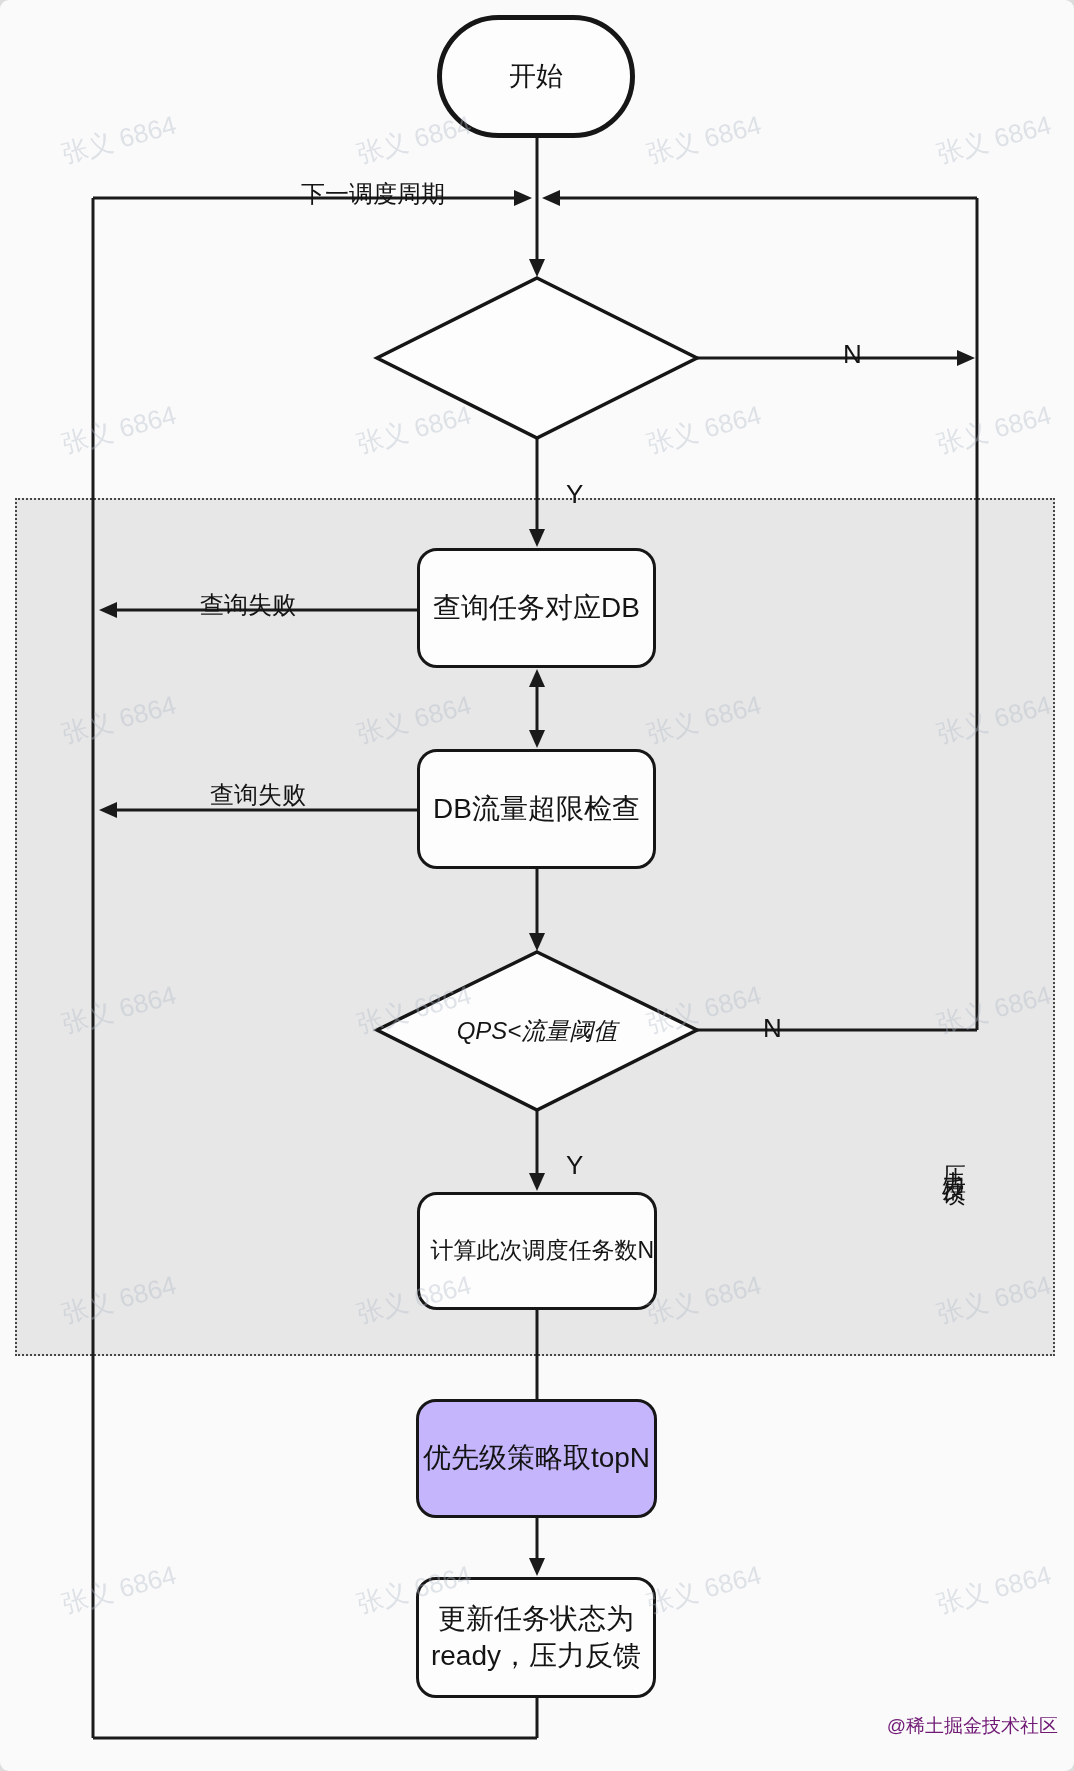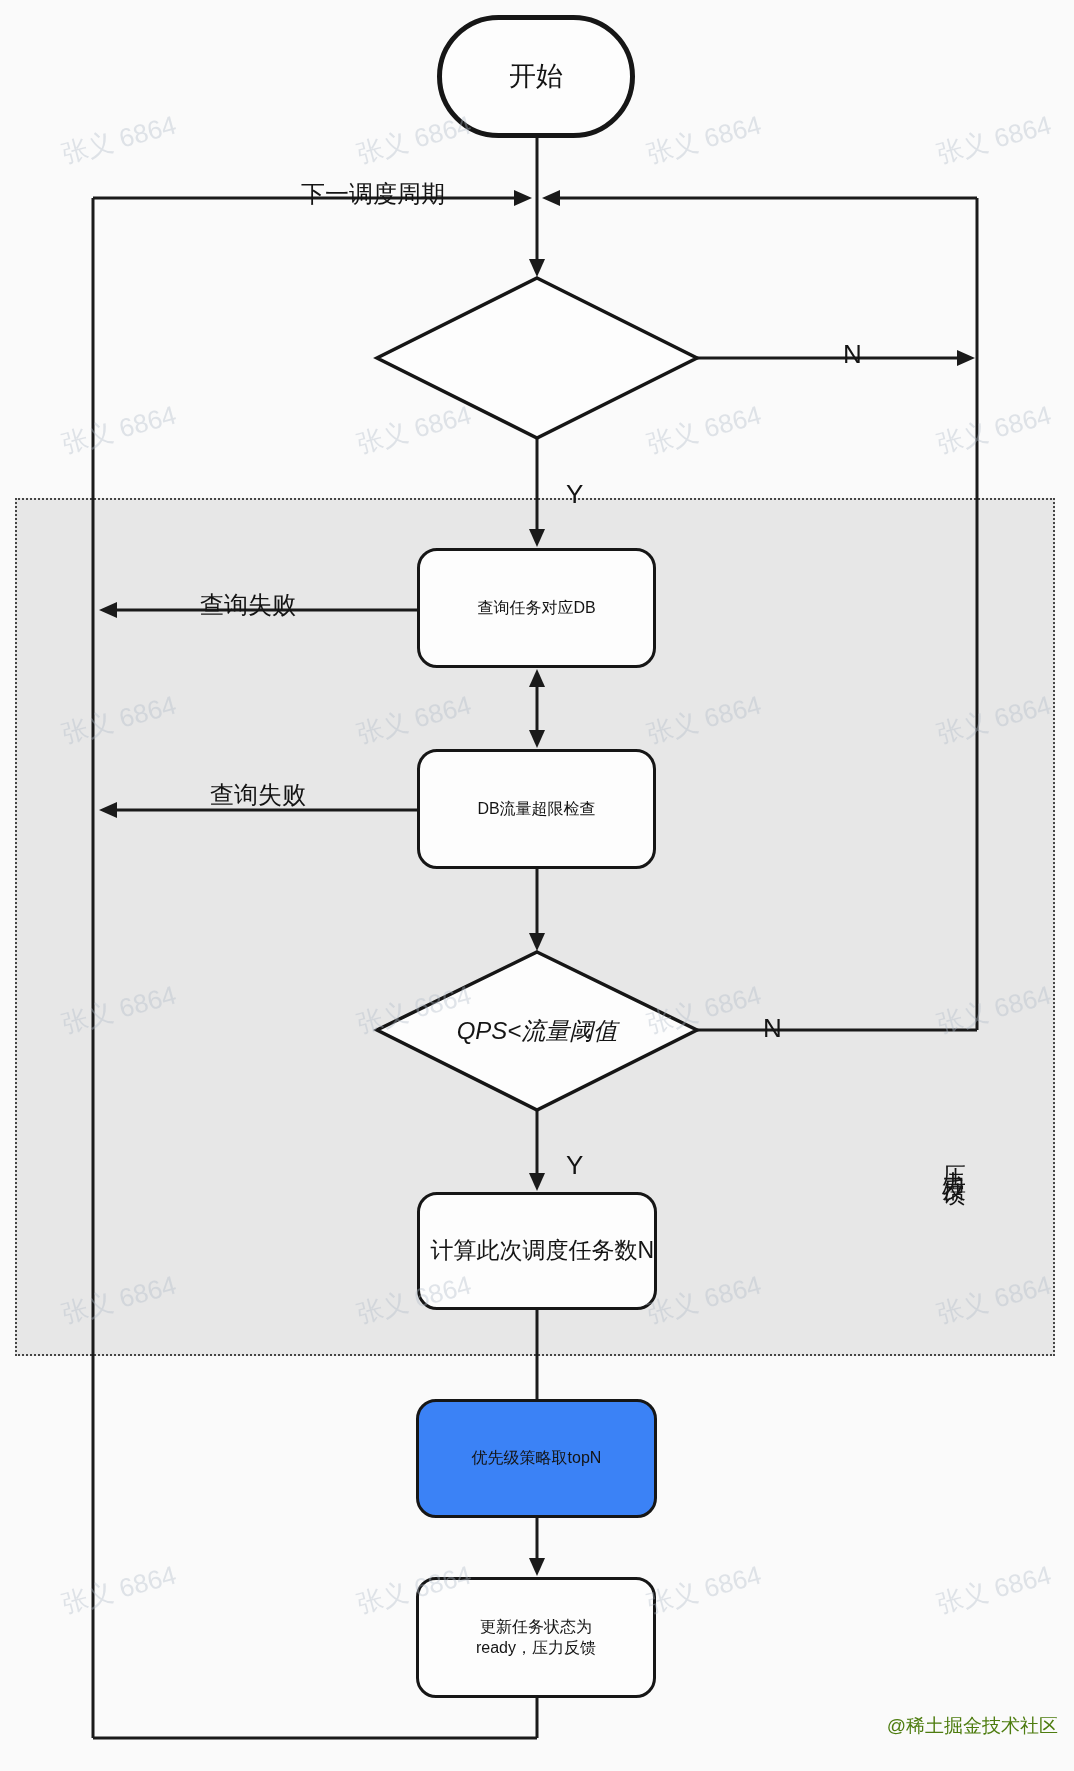--- a/index.html
+++ b/index.html
@@ -1,51 +1,52 @@
 <!DOCTYPE html>
 <html><head>
 <meta charset="utf-8">
 <style>
   html,body{margin:0;padding:0;background:#ddd;}
   .canvas{
     position:relative;width:1074px;height:1771px;overflow:hidden;
     background:#fafafa;
     font-family:"Liberation Sans","DejaVu Sans",sans-serif;
     color:#141414;
+    border-radius:9px;
   }
   .region{
     position:absolute;left:15px;top:498px;width:1040px;height:858px;
     background:#e7e7e7;border:2px dotted #454545;box-sizing:border-box;z-index:0;
   }
   svg.wires{position:absolute;left:0;top:0;z-index:1;}
   .node{
     position:absolute;box-sizing:border-box;background:#fdfdfd;
     border:3.5px solid #161616;border-radius:20px;
     display:flex;align-items:center;justify-content:center;text-align:center;
-    font-size:16px;line-height:1.3;z-index:2;
+    font-size:28px;line-height:1.3;z-index:2;
   }
   .node.start{border-radius:64px;border-width:5px;font-size:27px;}
-  .node.gray{background:#3b82f6;}
+  .node.gray{background:#c4b5fd;}
   .dlabel{
     position:absolute;width:260px;text-align:center;font-size:24px;z-index:2;
   }
   .elabel{position:absolute;font-size:24px;z-index:2;white-space:nowrap;margin-top:17px;}
   .elabel.branch{font-size:26px;}
   .vlabel{
     position:absolute;writing-mode:vertical-rl;text-orientation:upright;
     font-size:24px;letter-spacing:6px;z-index:2;
   }
   .wm{
     position:absolute;width:150px;white-space:nowrap;font-size:26px;
     color:rgba(175,187,199,0.38);transform:rotate(-15deg);z-index:5;
     pointer-events:none;
   }
   .credit{
     position:absolute;left:862px;top:1713px;width:196px;text-align:right;
-    font-size:19px;color:#4d7c0f;z-index:5;white-space:nowrap;
+    font-size:19px;color:#701a75;z-index:5;white-space:nowrap;
   }
 </style>
 </head>
 <body>
 
 <div class="canvas">
 
   <div class="region"></div>
 
   <svg class="wires" width="1074" height="1771" viewBox="0 0 1074 1771">

